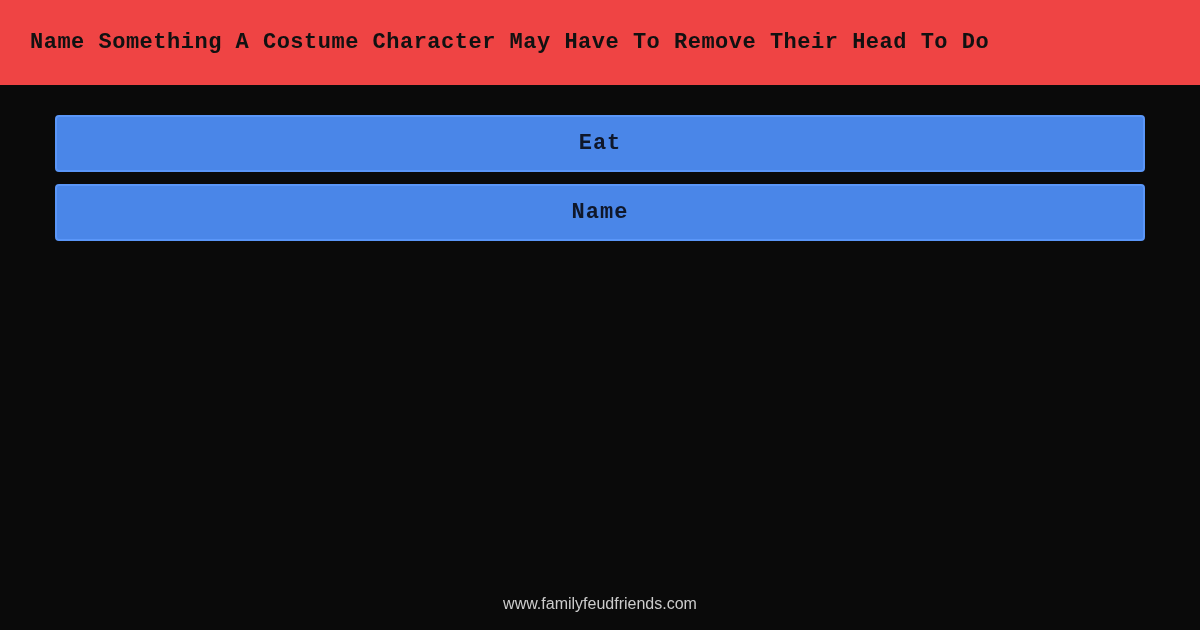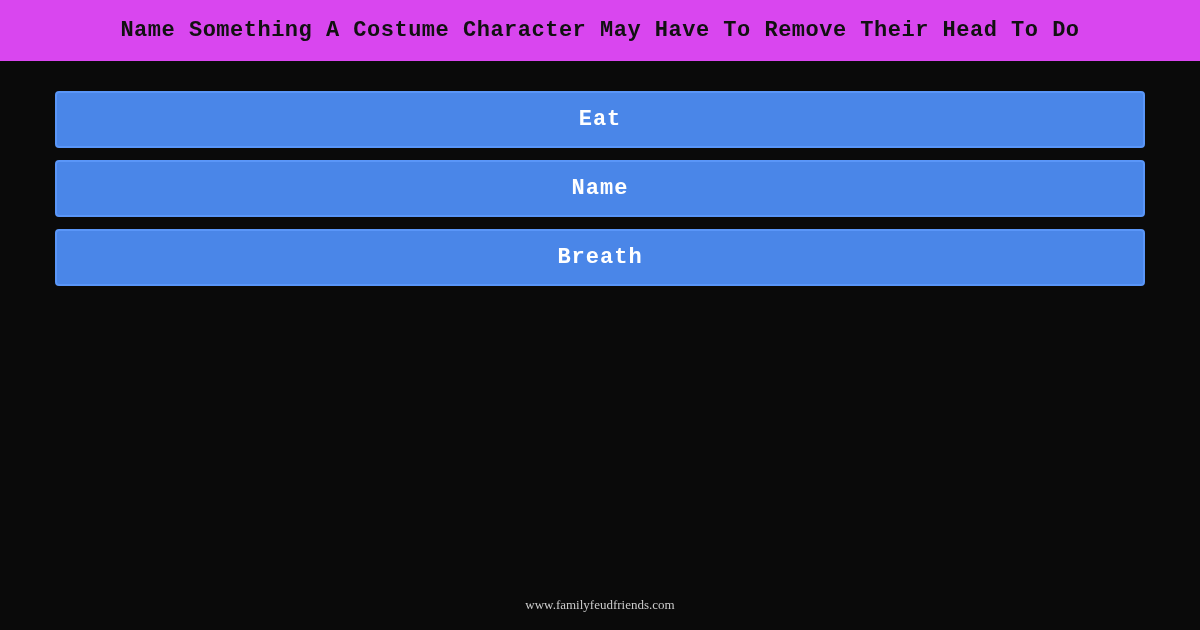--- a/index.html
+++ b/index.html
@@ -14,23 +14,23 @@
       background-color: #0a0a0a;
       font-family: 'Courier New', Courier, monospace;
       overflow: hidden;
       display: flex;
       flex-direction: column;
       align-items: center;
     }
 
     #title-bar {
       width: 100%;
-      background-color: #d946ef;
-      padding: 18px 30px;
-      text-align: center;
+      background-color: #ef4444;
+      padding: 30px 30px;
+      text-align: left;
     }
 
     #title-text {
       font-size: 22px;
       font-weight: bold;
       color: #111;
       font-family: 'Courier New', Courier, monospace;
       letter-spacing: 0.5px;
     }
 
@@ -49,45 +49,44 @@
       border: 2px solid #5a96f8;
       border-radius: 4px;
       padding: 14px 20px;
       text-align: center;
       cursor: pointer;
     }
 
     .answer-label {
       font-size: 22px;
       font-weight: bold;
-      color: #ffffff;
+      color: #0f172a;
       font-family: 'Courier New', Courier, monospace;
       letter-spacing: 1px;
     }
 
     #footer {
       width: 100%;
       padding: 12px 0 16px 0;
       text-align: center;
     }
 
     #footer-text {
       color: #cccccc;
-      font-size: 13px;
-      font-family: Liberation Serif, serif;
+      font-size: 16px;
+      font-family: Liberation Sans, sans-serif;
     }
   </style>
 </head>
 <body>
 
 <div id="title-bar">
   <span id="title-text">Name Something A Costume Character May Have To Remove Their Head To Do</span>
 </div>
 
 <div id="answers-container">
 <div class="answer-row"><span class="answer-label">Eat</span></div>
     <div class="answer-row"><span class="answer-label">Name</span></div>
-    <div class="answer-row"><span class="answer-label">Breath</span></div>
   </div>
 
 <div id="footer">
   <span id="footer-text">www.familyfeudfriends.com</span>
 </div>
 
 </body></html>

